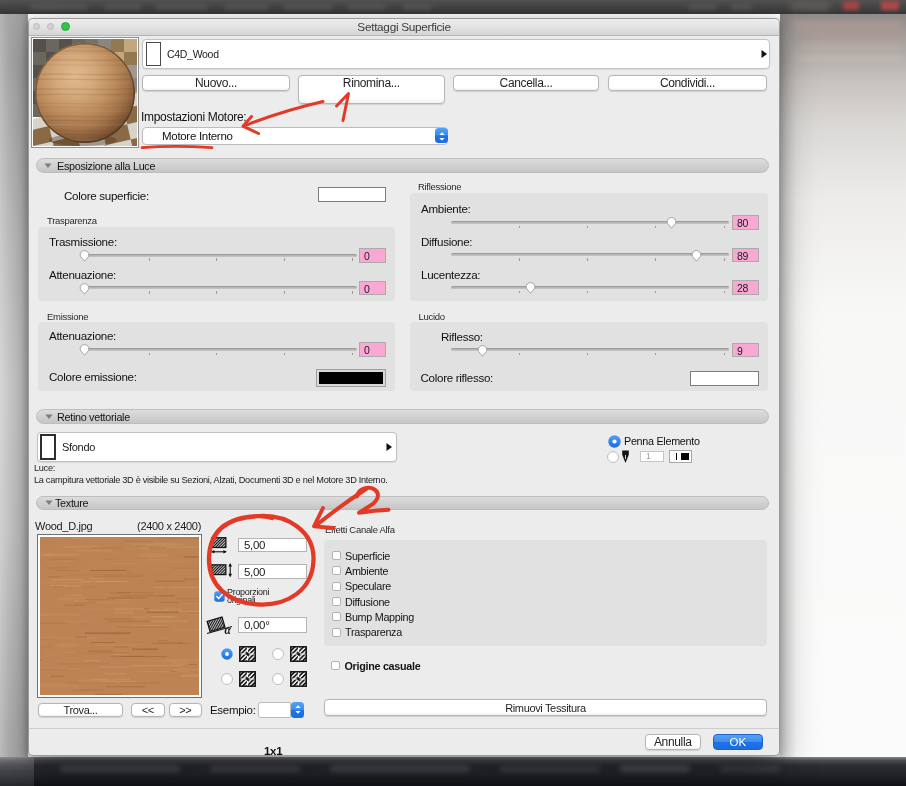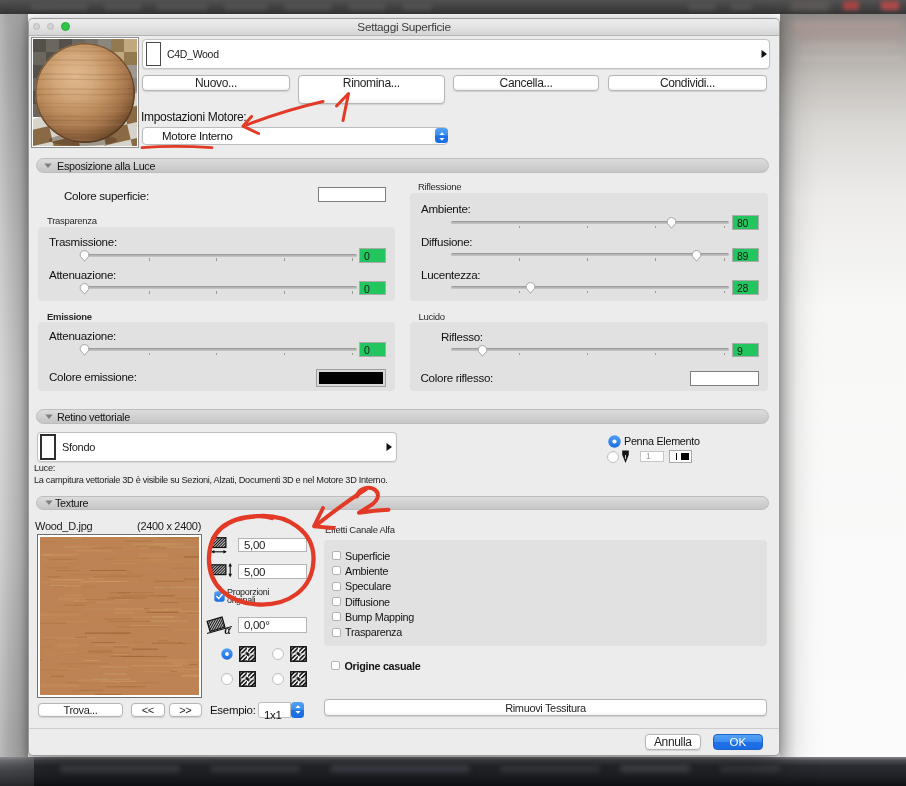--- a/index.html
+++ b/index.html
@@ -1,21 +1,21 @@
 <!DOCTYPE html>
 <html><head><meta charset="utf-8"><style>
 
 html,body{margin:0;padding:0;}
 body{width:906px;height:786px;position:relative;overflow:hidden;font-family:"Liberation Sans",sans-serif;background:#fff;}
 div{position:absolute;box-sizing:border-box;}
 .t{white-space:nowrap;letter-spacing:-0.3px;}
 .btn{background:linear-gradient(180deg,#ffffff 0%,#ffffff 80%,#f2f2f2 100%);border:1px solid #b6b6b6;border-radius:4px;font-size:12px;color:#1f1f1f;text-align:center;letter-spacing:-0.35px;box-shadow:0 0.5px 1px rgba(0,0,0,0.12);}
 .panel{background:#e1e1e1;border-radius:4px;}
 .hdr{background:linear-gradient(180deg,#dcdcdc 0%,#d2d2d2 45%,#c6c6c6 100%);border-radius:8px;border:1px solid #bdbdbd;}
-.vbox{background:#22c55e;border:1px solid #ababab;font-size:10.5px;color:#1b1b1b;letter-spacing:-0.3px;}
+.vbox{background:#f9a8d4;border:1px solid #ababab;font-size:10.5px;color:#1b1b1b;letter-spacing:-0.3px;}
 .track{background:linear-gradient(180deg,#8f8f8f 0%,#b9b9b9 55%,#c6c6c6 100%);border-radius:1.5px;}
 .tick{background:#9a9a9a;width:1px;height:2.5px;}
 .cb{background:#fff;border:1px solid #b2b2b2;border-radius:2px;}
 .radio{background:#fff;border:1px solid #c0c0c0;border-radius:50%;box-shadow:inset 0 1px 1px rgba(0,0,0,0.05);}
 svg{position:absolute;overflow:hidden;}
 </style></head><body>
 
 <div style="left:0px;top:0px;width:906px;height:14px;background:linear-gradient(180deg,#525252,#414141 60%,#363636);"></div>
 <div style="left:30px;top:4px;width:58px;height:6px;background:#606060;border-radius:3px;filter:blur(2px);opacity:.6;"></div>
 <div style="left:104px;top:4px;width:38px;height:6px;background:#606060;border-radius:3px;filter:blur(2px);opacity:.6;"></div>
@@ -366,21 +366,21 @@
 <div class="tick" style="left:519.1px;top:290.59999999999997px;"></div>
 <div class="tick" style="left:587.2px;top:290.59999999999997px;"></div>
 <div class="tick" style="left:655.3px;top:290.59999999999997px;"></div>
 <div class="tick" style="left:723.7px;top:290.59999999999997px;"></div>
 <svg style="left:524.7px;top:282.2px;" width="11" height="12" viewBox="0 0 11 12">
     <path d="M5.5,11.2 C4.2,8.8 1.1,7.4 1.1,5 A4.4,4.4 0 1 1 9.9,5 C9.9,7.4 6.8,8.8 5.5,11.2 Z" fill="#fff" stroke="#9b9b9b" stroke-width="0.9"></path>
   </svg>
 <div class="vbox" style="left:732px;top:280.3px;width:26.5px;height:14.5px;">
     <span style="position:absolute;left:4px;top:1px;line-height:12px;text-align:right;">28</span>
   </div>
-<div class="t" style="left:47px;top:307.5px;height:18px;line-height:18px;font-size:9.5px;color:#2a2a2a;font-weight:700;">Emissione</div>
+<div class="t" style="left:47px;top:307.5px;height:18px;line-height:18px;font-size:9.5px;color:#2a2a2a;font-weight:400;">Emissione</div>
 <div class="panel" style="left:38px;top:322px;width:357px;height:69px;"></div>
 <div class="t" style="left:49px;top:327.2px;height:18px;line-height:18px;font-size:11.6px;color:#111;font-weight:400;">Attenuazione:</div>
 <div class="track" style="left:81px;top:348.0px;width:276px;height:3px;"></div>
 <div class="tick" style="left:148.6px;top:352.7px;"></div>
 <div class="tick" style="left:216.2px;top:352.7px;"></div>
 <div class="tick" style="left:283.9px;top:352.7px;"></div>
 <div class="tick" style="left:351.8px;top:352.7px;"></div>
 <svg style="left:78.5px;top:344.3px;" width="11" height="12" viewBox="0 0 11 12">
     <path d="M5.5,11.2 C4.2,8.8 1.1,7.4 1.1,5 A4.4,4.4 0 1 1 9.9,5 C9.9,7.4 6.8,8.8 5.5,11.2 Z" fill="#fff" stroke="#9b9b9b" stroke-width="0.9"></path>
   </svg>
@@ -698,21 +698,21 @@
 <div class="t" style="left:345px;top:607.9px;height:18px;line-height:18px;font-size:10.8px;color:#141414;font-weight:400;">Bump Mapping</div>
 <div class="cb" style="left:331.5px;top:627.6px;width:9.2px;height:9.2px;"></div>
 <div class="t" style="left:345px;top:623.3px;height:18px;line-height:18px;font-size:10.8px;color:#141414;font-weight:400;">Trasparenza</div>
 <div class="cb" style="left:331px;top:660.8px;width:9.2px;height:9.2px;"></div>
 <div class="t" style="left:344.5px;top:656.5px;height:18px;line-height:18px;font-size:10.8px;color:#141414;font-weight:700;">Origine casuale</div>
 <div class="btn" style="left:38px;top:703px;width:85px;height:13.5px;line-height:12.5px;font-size:11px;">Trova...</div>
 <div class="btn" style="left:131px;top:703px;width:33.5px;height:13.5px;line-height:12.5px;font-size:11px;">&lt;&lt;</div>
 <div class="btn" style="left:168.5px;top:703px;width:33.5px;height:13.5px;line-height:12.5px;font-size:11px;">&gt;&gt;</div>
 <div class="t" style="left:210px;top:701px;height:18px;line-height:18px;font-size:11.5px;color:#111;font-weight:400;">Esempio:</div>
 <div style="left:257.5px;top:702px;width:33px;height:15.5px;background:#fff;border:1px solid #bcbcbc;border-radius:3px 0 0 3px;"></div>
-<div class="t" style="left:264px;top:706px;height:18px;line-height:18px;font-size:11.5px;color:#111;font-weight:400;">1x1</div>
+<div class="t" style="left:264px;top:742px;height:18px;line-height:18px;font-size:11.5px;color:#111;font-weight:700;">1x1</div>
 <div style="left:291px;top:702px;width:13px;height:15.5px;background:linear-gradient(180deg,#53a1f4 0%,#3b8df0 48%,#1f72e6 52%,#1a6ce2 100%);border-radius:3.5px;"></div>
 <svg style="left:293.5px;top:705.3px;" width="8" height="9" viewBox="0 0 8 9">
     <polygon points="4,0.3 6.6,3 1.4,3" fill="#fff"></polygon>
     <polygon points="4,8.7 6.6,6 1.4,6" fill="#fff"></polygon>
   </svg>
 <div class="btn" style="left:324px;top:698.5px;width:443px;height:17.5px;line-height:16.5px;font-size:11px;">Rimuovi Tessitura</div>
 <div style="left:29px;top:727.5px;width:750px;height:1px;background:#cdcdcd;"></div>
 <div class="btn" style="left:645px;top:733.5px;width:55.5px;height:16px;line-height:15px;">Annulla</div>
 <div style="left:713px;top:733.5px;width:49.5px;height:16px;line-height:15px;background:linear-gradient(180deg,#56a2f3 0%,#3b8df0 48%,#2071e7 52%,#1a6ce2 100%);border:1px solid #1c63cc;border-radius:4px;font-size:11.5px;color:#fff;text-align:center;">OK</div>
 <svg style="left:0;top:0;" width="906" height="786" viewBox="0 0 906 786" pointer-events="none">

